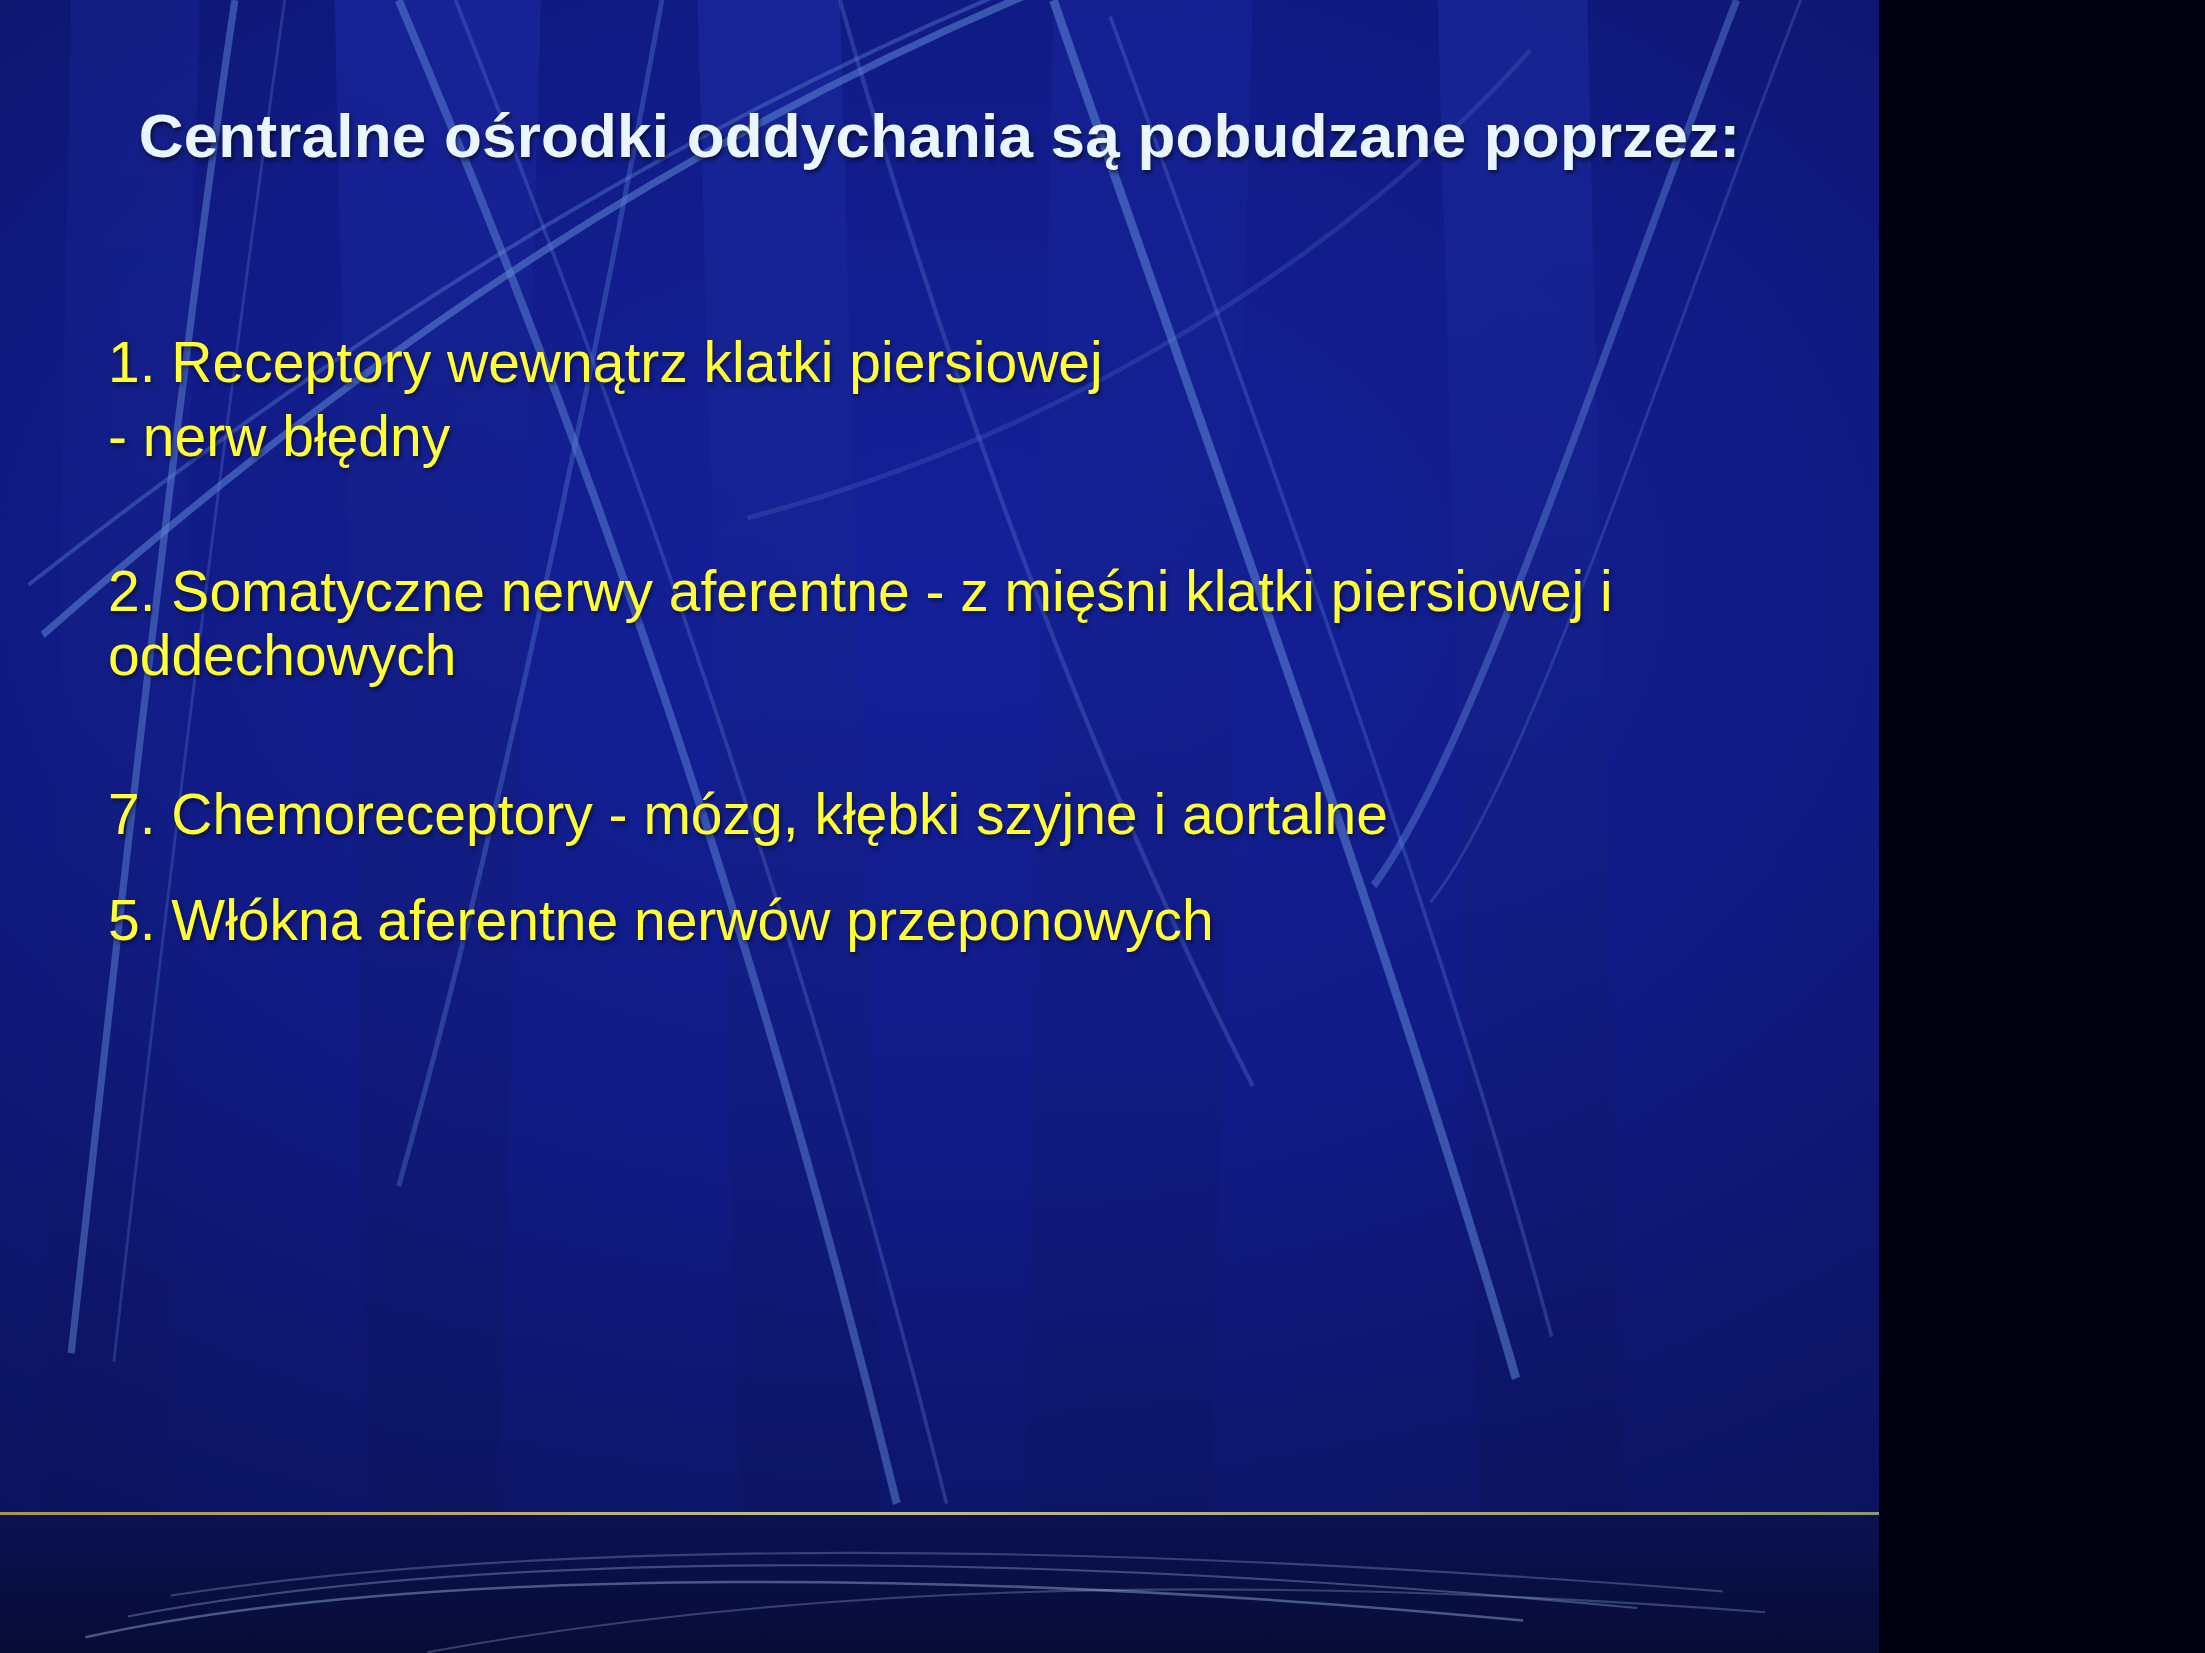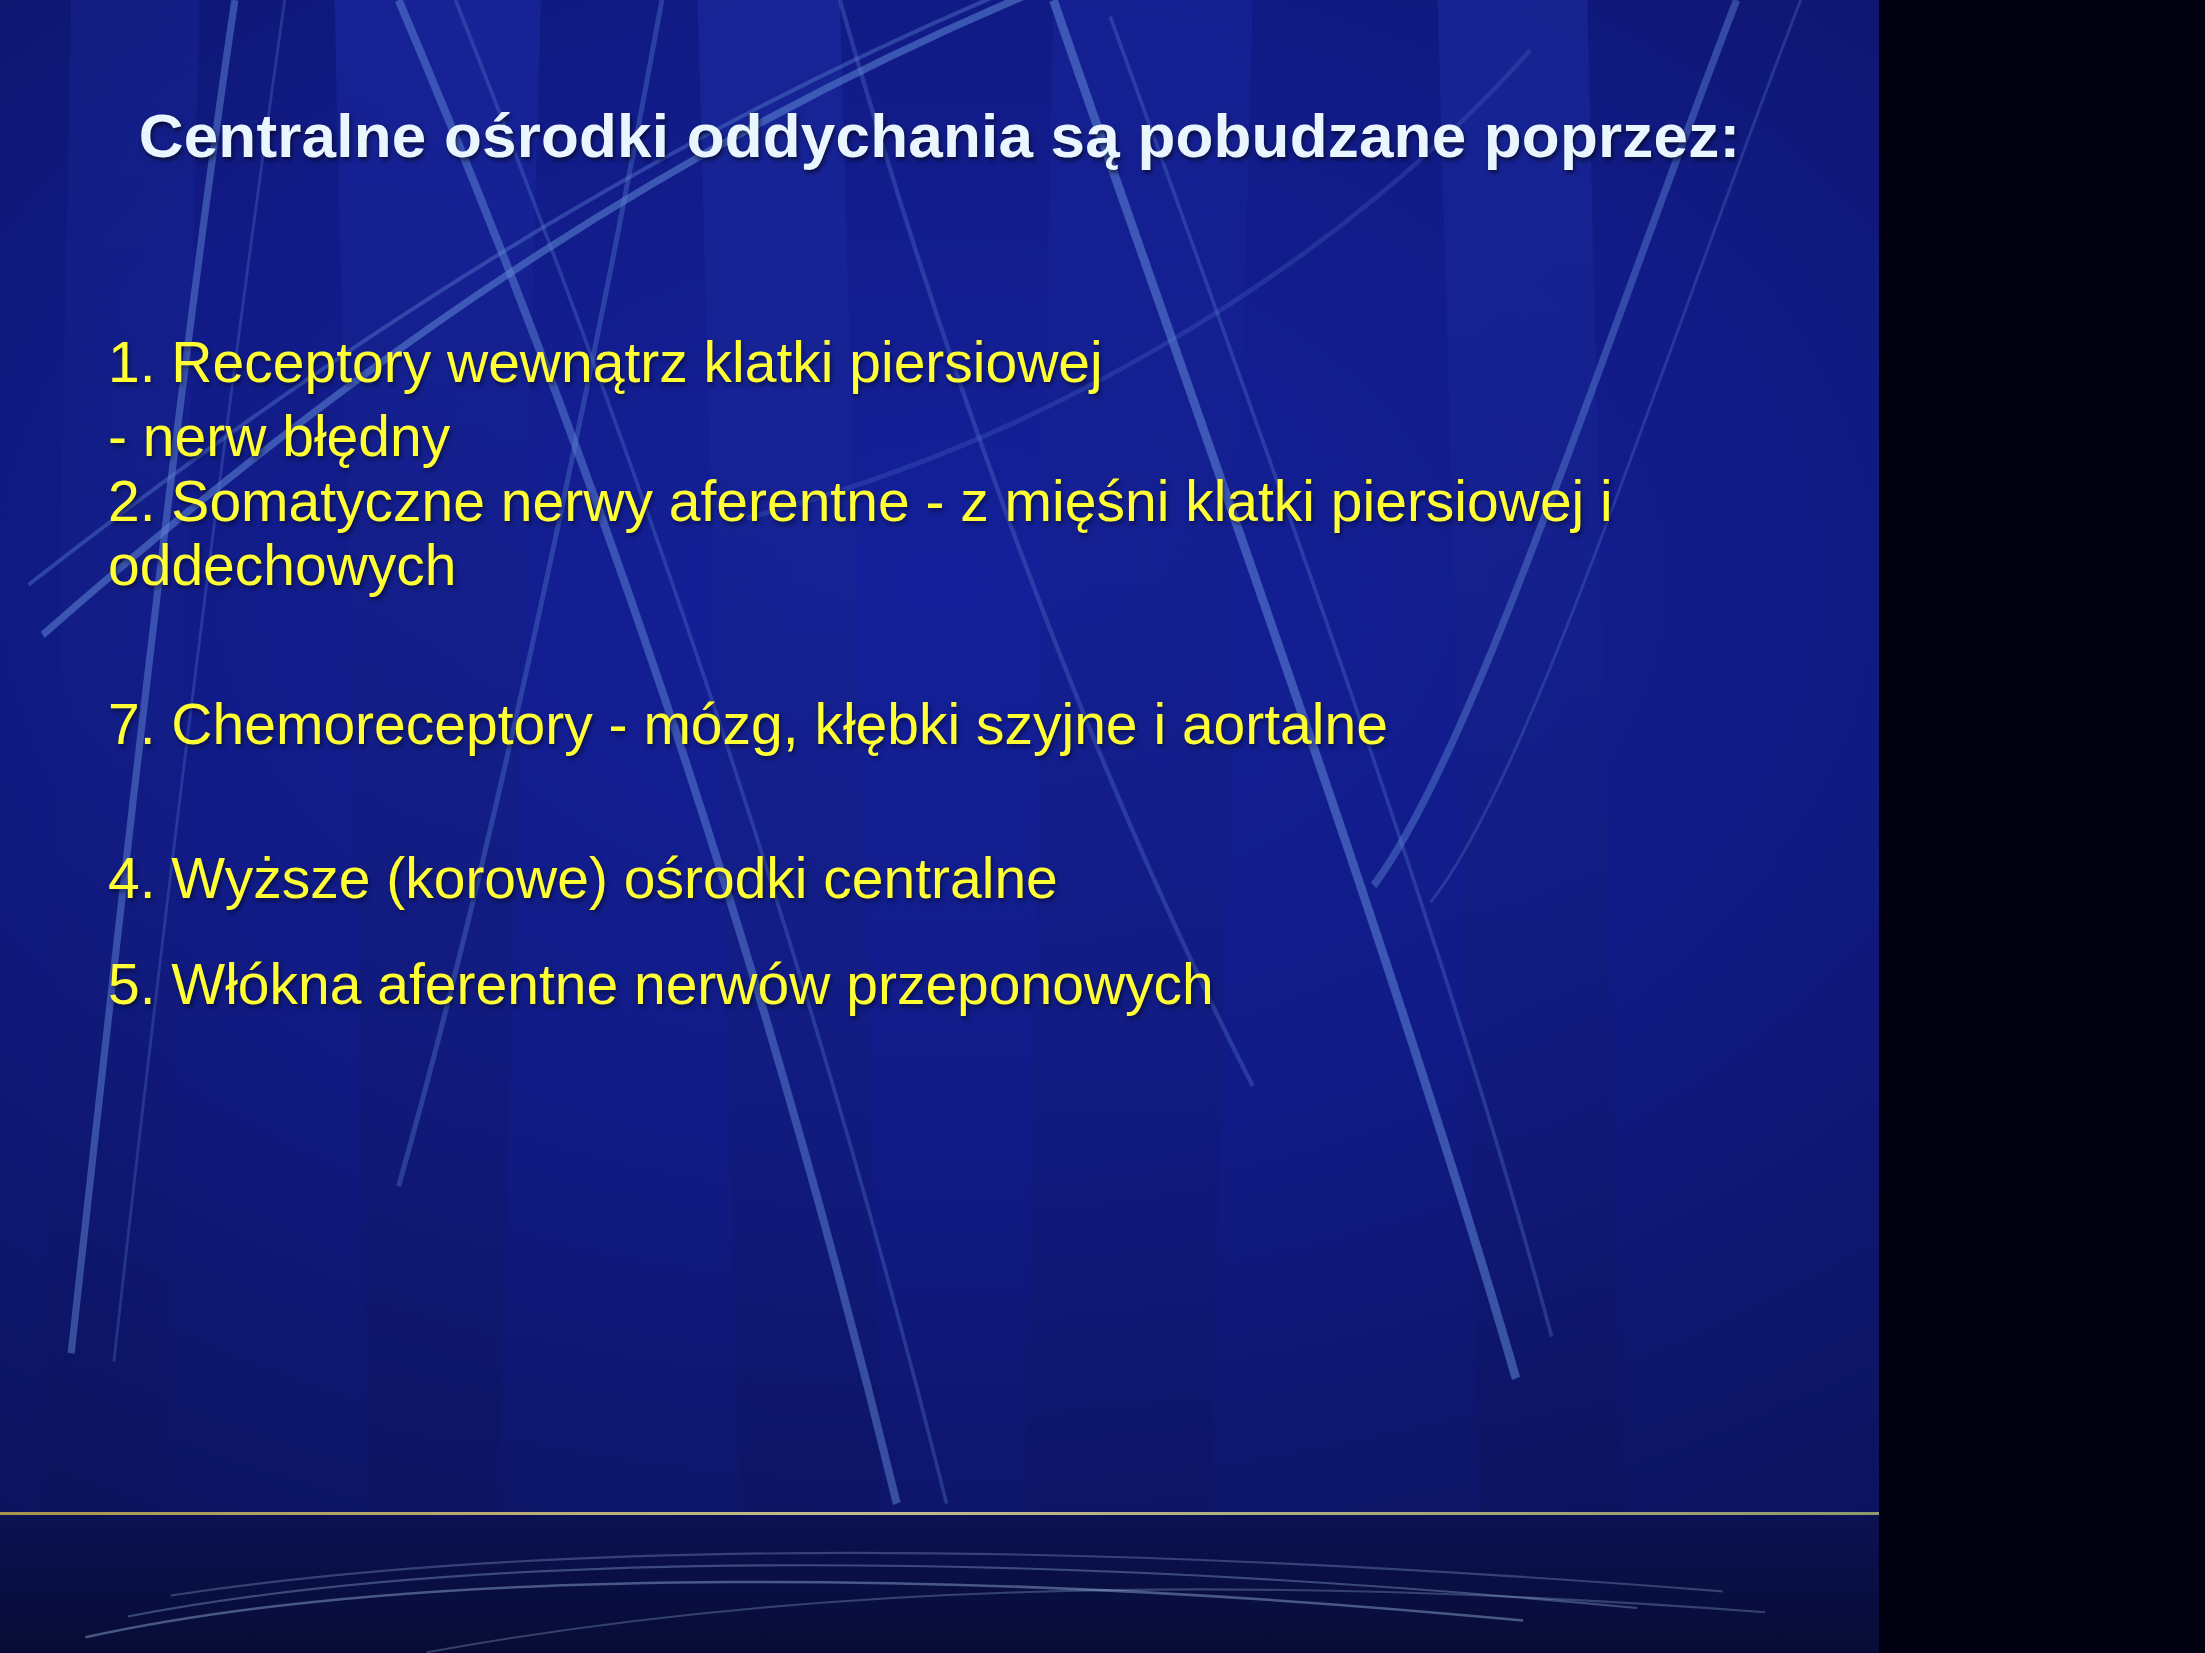--- a/index.html
+++ b/index.html
@@ -53,21 +53,21 @@
     color: #ffff33;
     font-size: 57px;
     line-height: 1.13;
     text-shadow: 1.7px 2.5px 4.2px rgba(0,0,0,0.45);
   }
   .item .sub {
     display: block;
     margin-top: 10px;
   }
   .gap-1 { margin-top: 0; }
-  .gap-2 { }
+  .gap-2 { margin-top: 90px; }
   .gap-3 { margin-top: 94px; }
   .gap-4 { margin-top: 90px; }
   .gap-5 { margin-top: 42px; }
 
   .footer-band {
     position: absolute;
     left: 0;
     right: 0;
     bottom: 0;
     height: 142px;
@@ -152,23 +152,20 @@
       </div>
 
       <div class="item gap-2">
         <span>2. Somatyczne nerwy aferentne - z mięśni klatki piersiowej i oddechowych</span>
       </div>
 
       <div class="item gap-3">
         <span>7. Chemoreceptory - mózg, kłębki szyjne i aortalne</span>
       </div>
 
-      <div class="item gap-4">
-        <span>4. Wyższe (korowe) ośrodki centralne</span>
-      </div>
 
       <div class="item gap-5">
         <span>5. Włókna aferentne nerwów przeponowych</span>
       </div>
 
     </div>
   </div>
 
   <div class="footer-band">
     <div class="footer-fill"></div>

